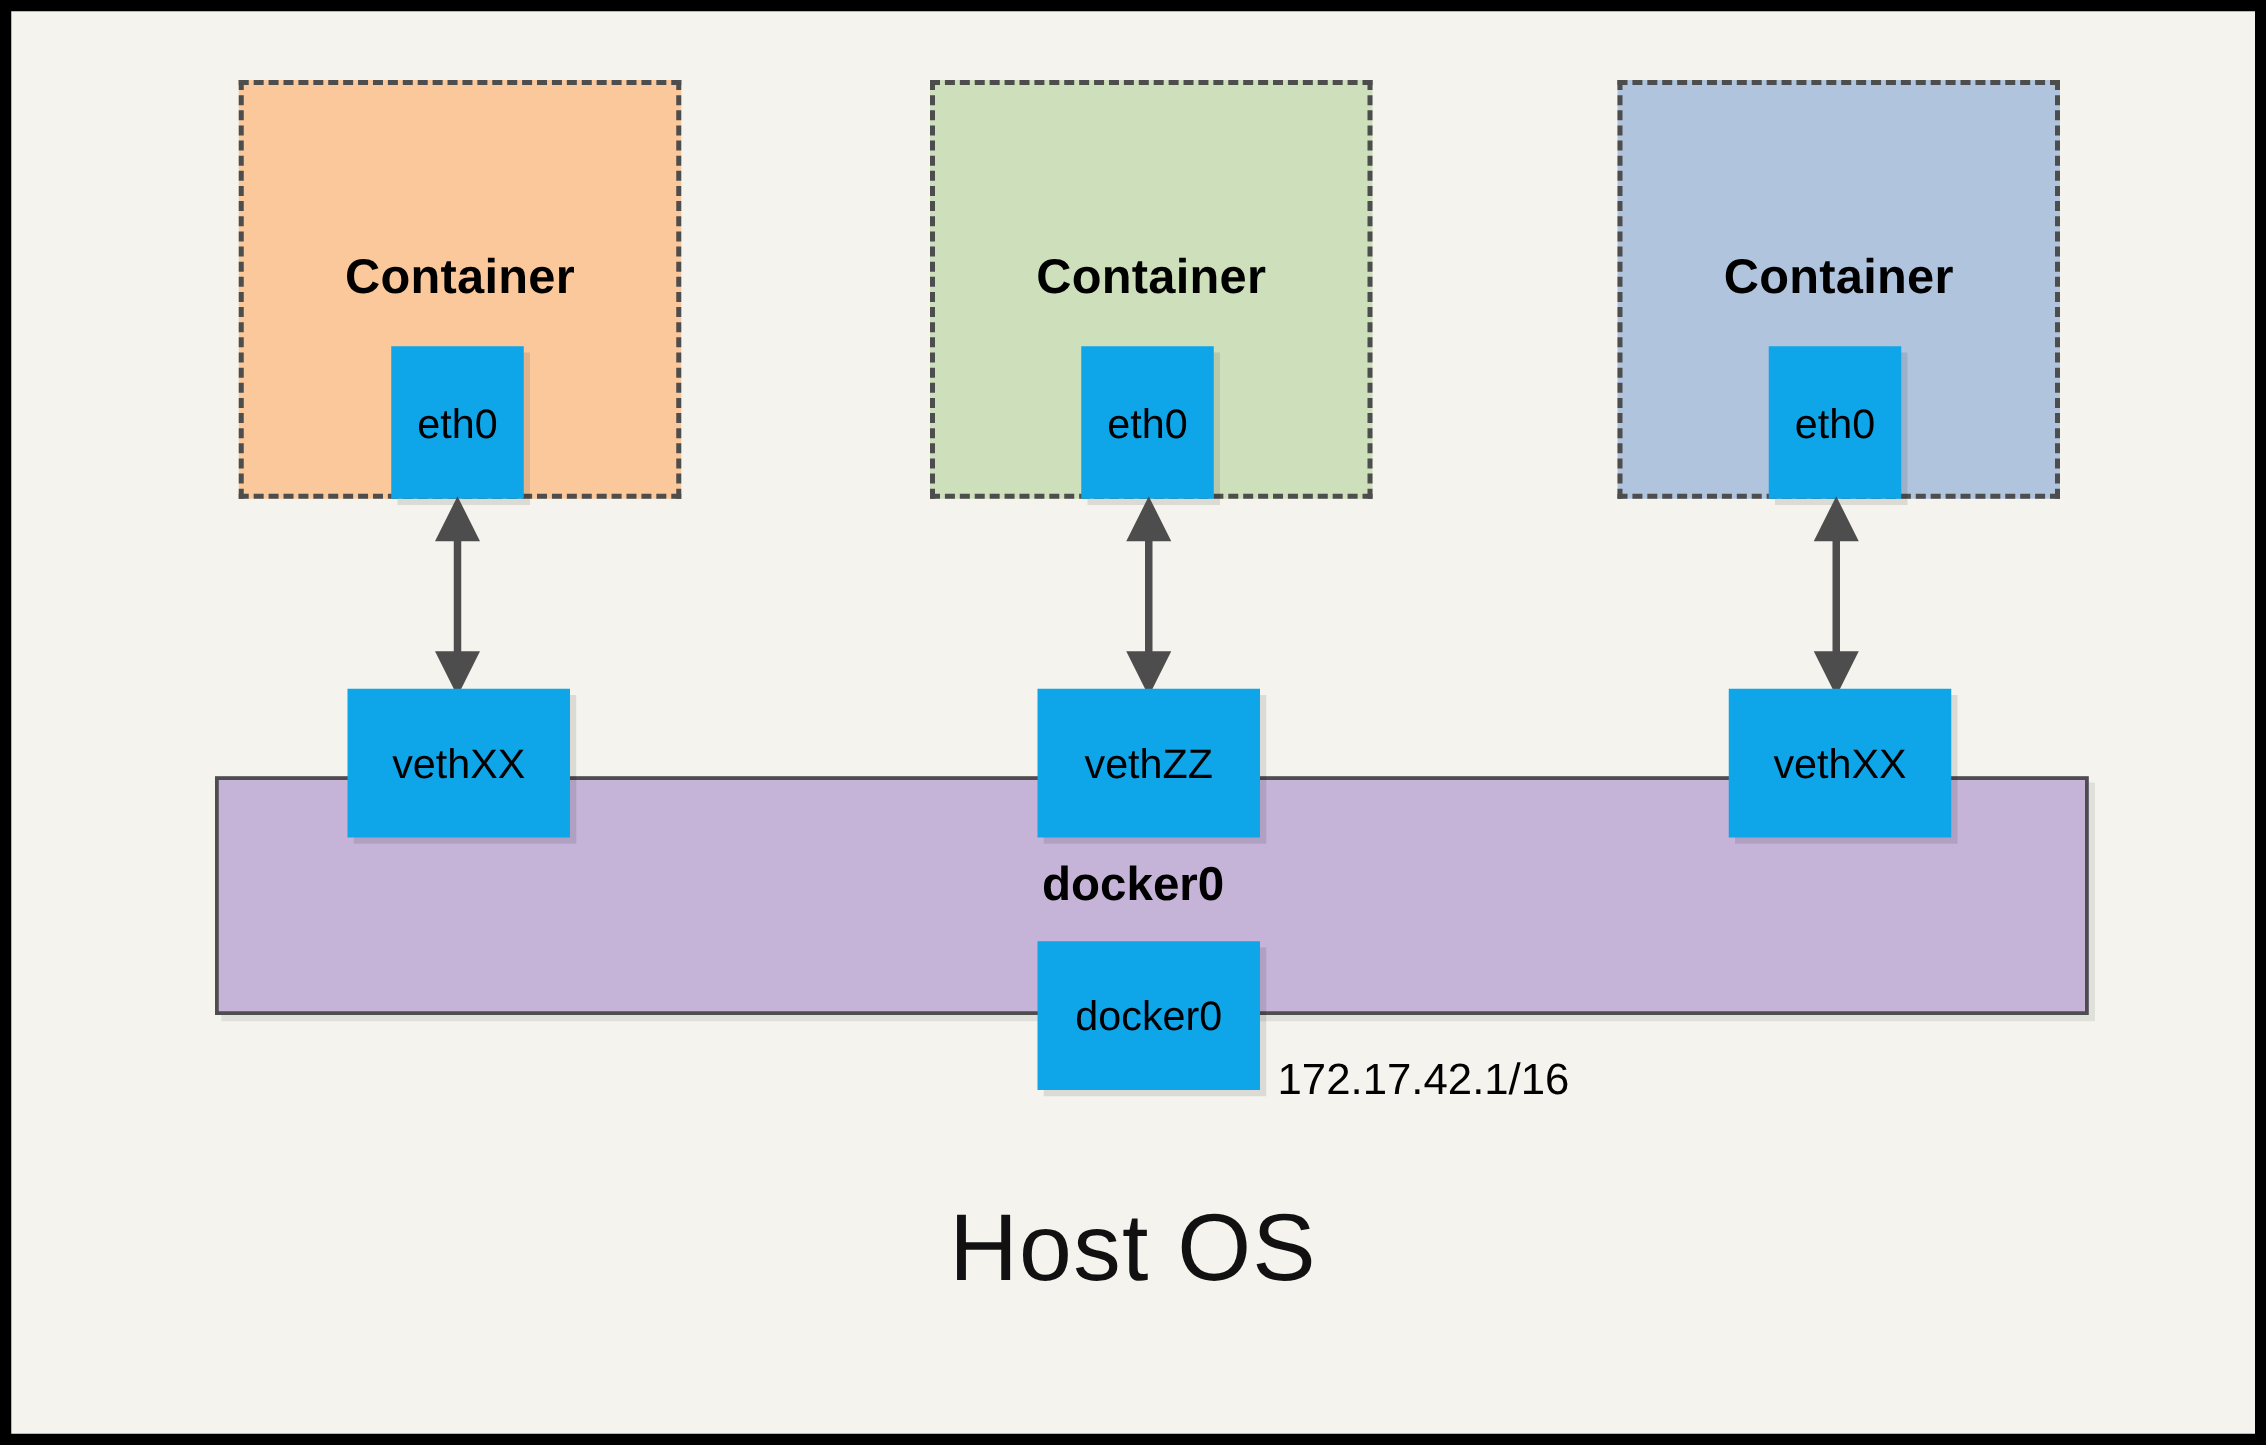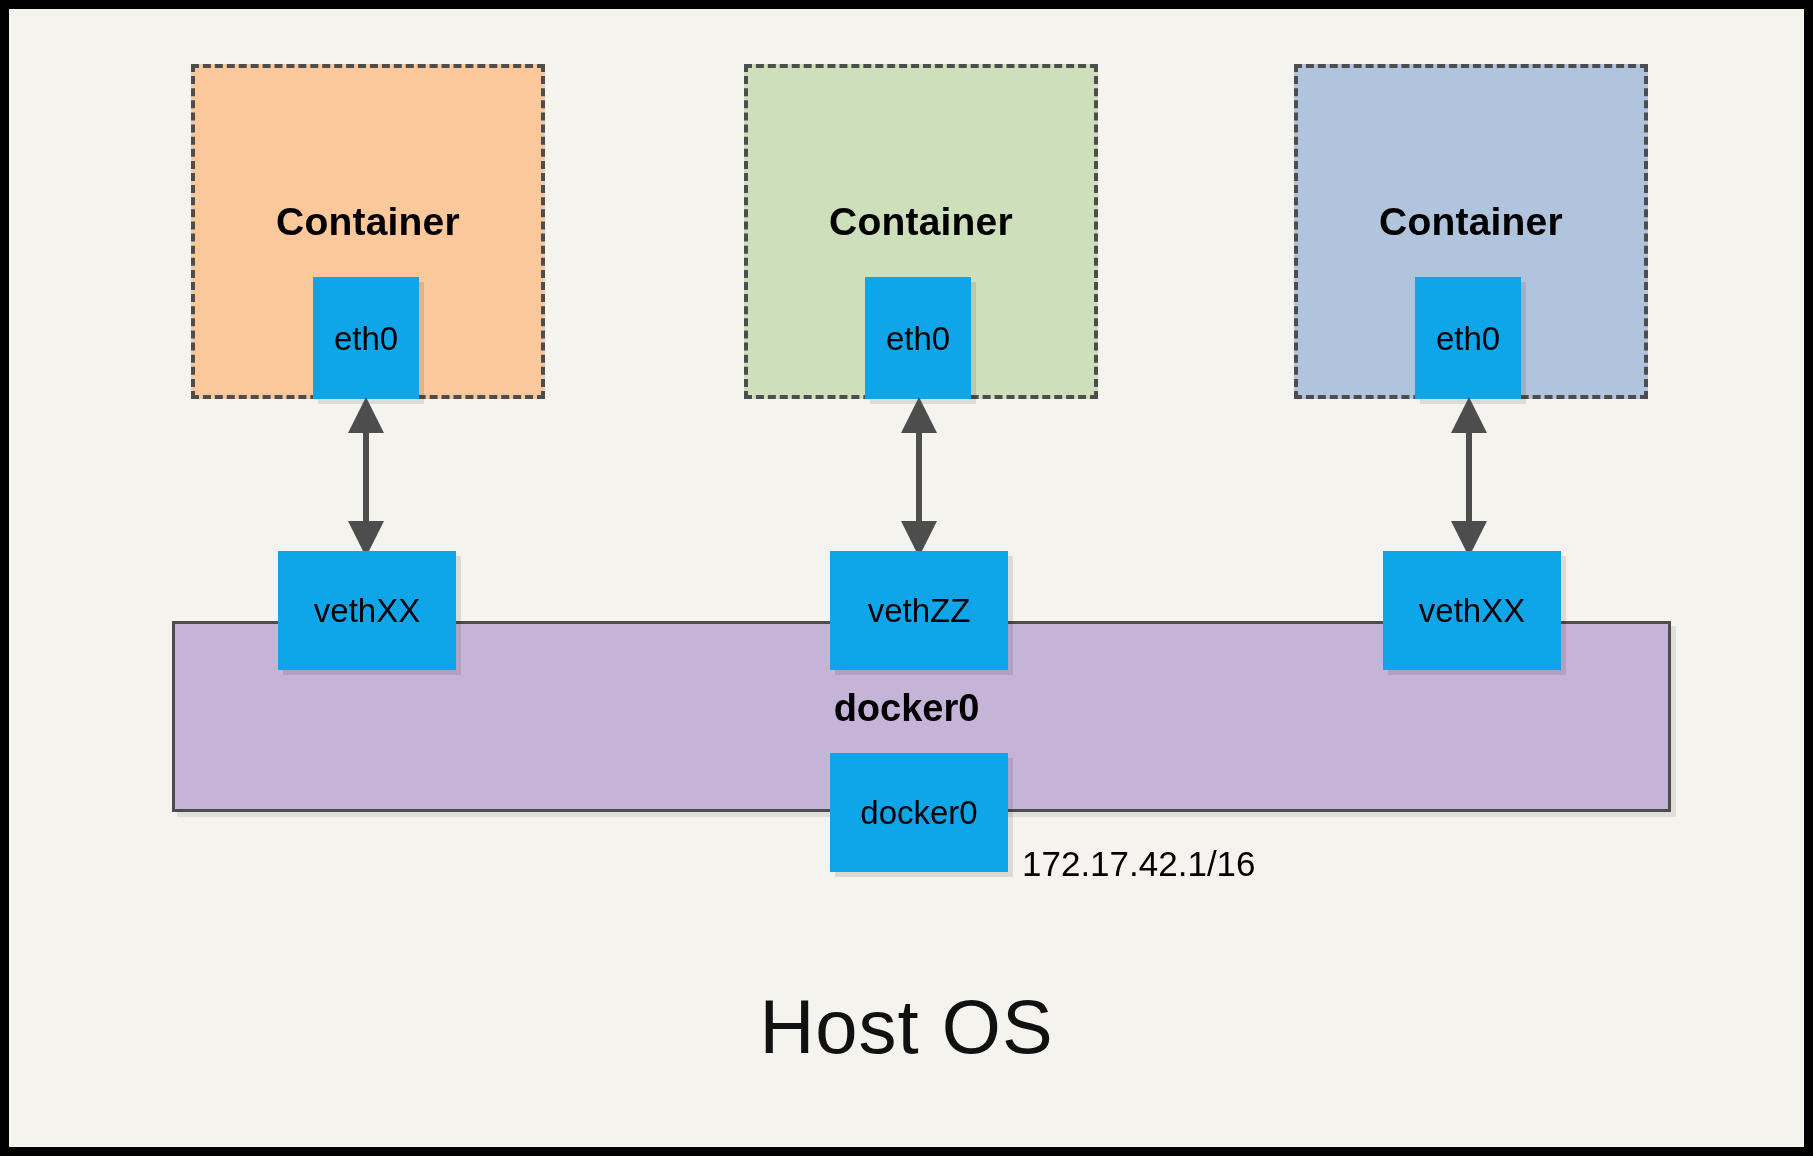--- a/index.html
+++ b/index.html
@@ -128,21 +128,20 @@
   #host-os {
     position: absolute;
     left: 0;
     right: 0;
     top: 952px;
     text-align: center;
     font-size: 76px;
     color: #111111;
     line-height: 1;
     letter-spacing: 1px;
-    margin-top: 28px;
   }
 
   
   .arrow-svg {
     position: absolute;
     top: 388px;
     width: 60px;
     height: 160px;
     overflow: visible;
   }

